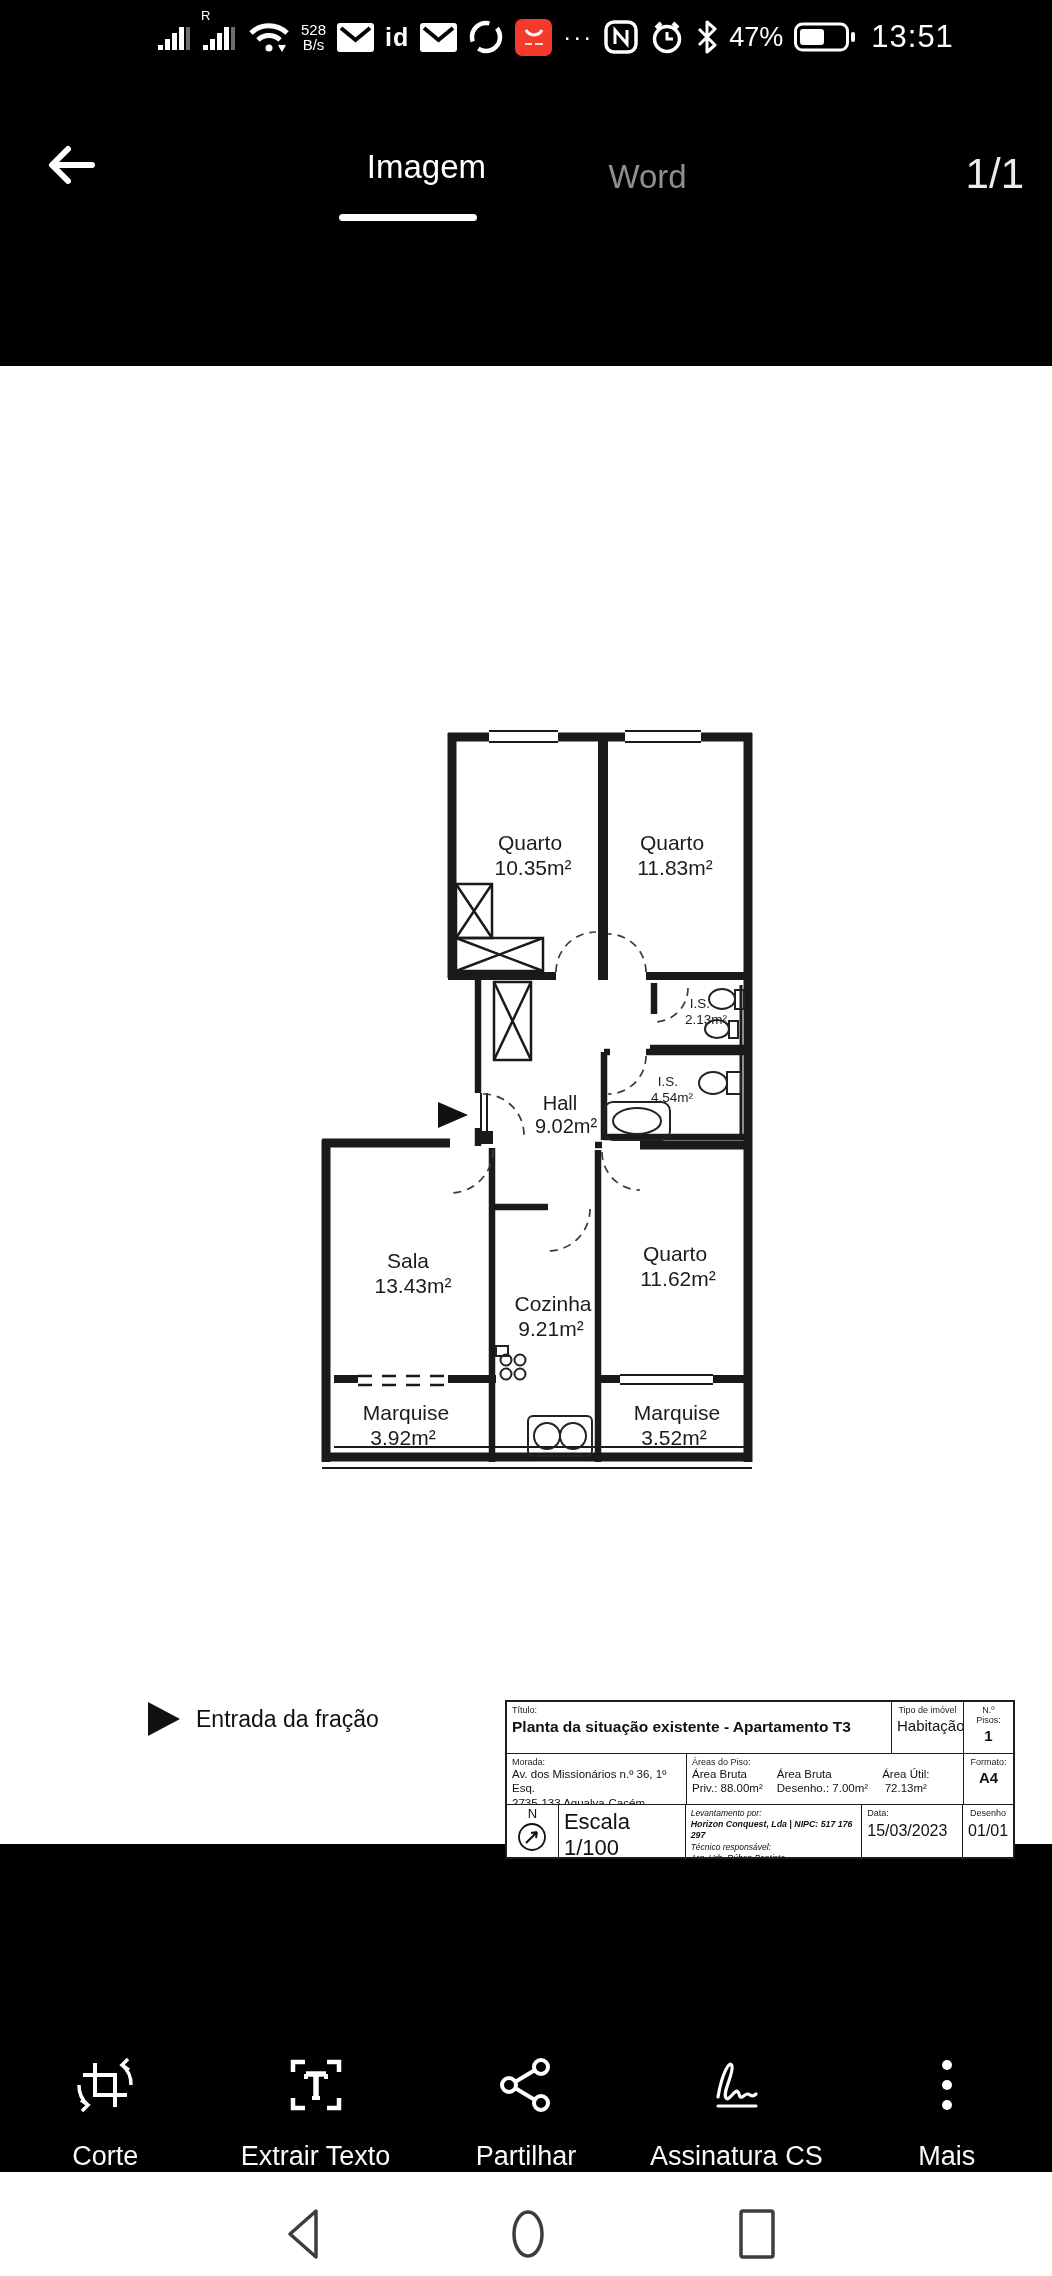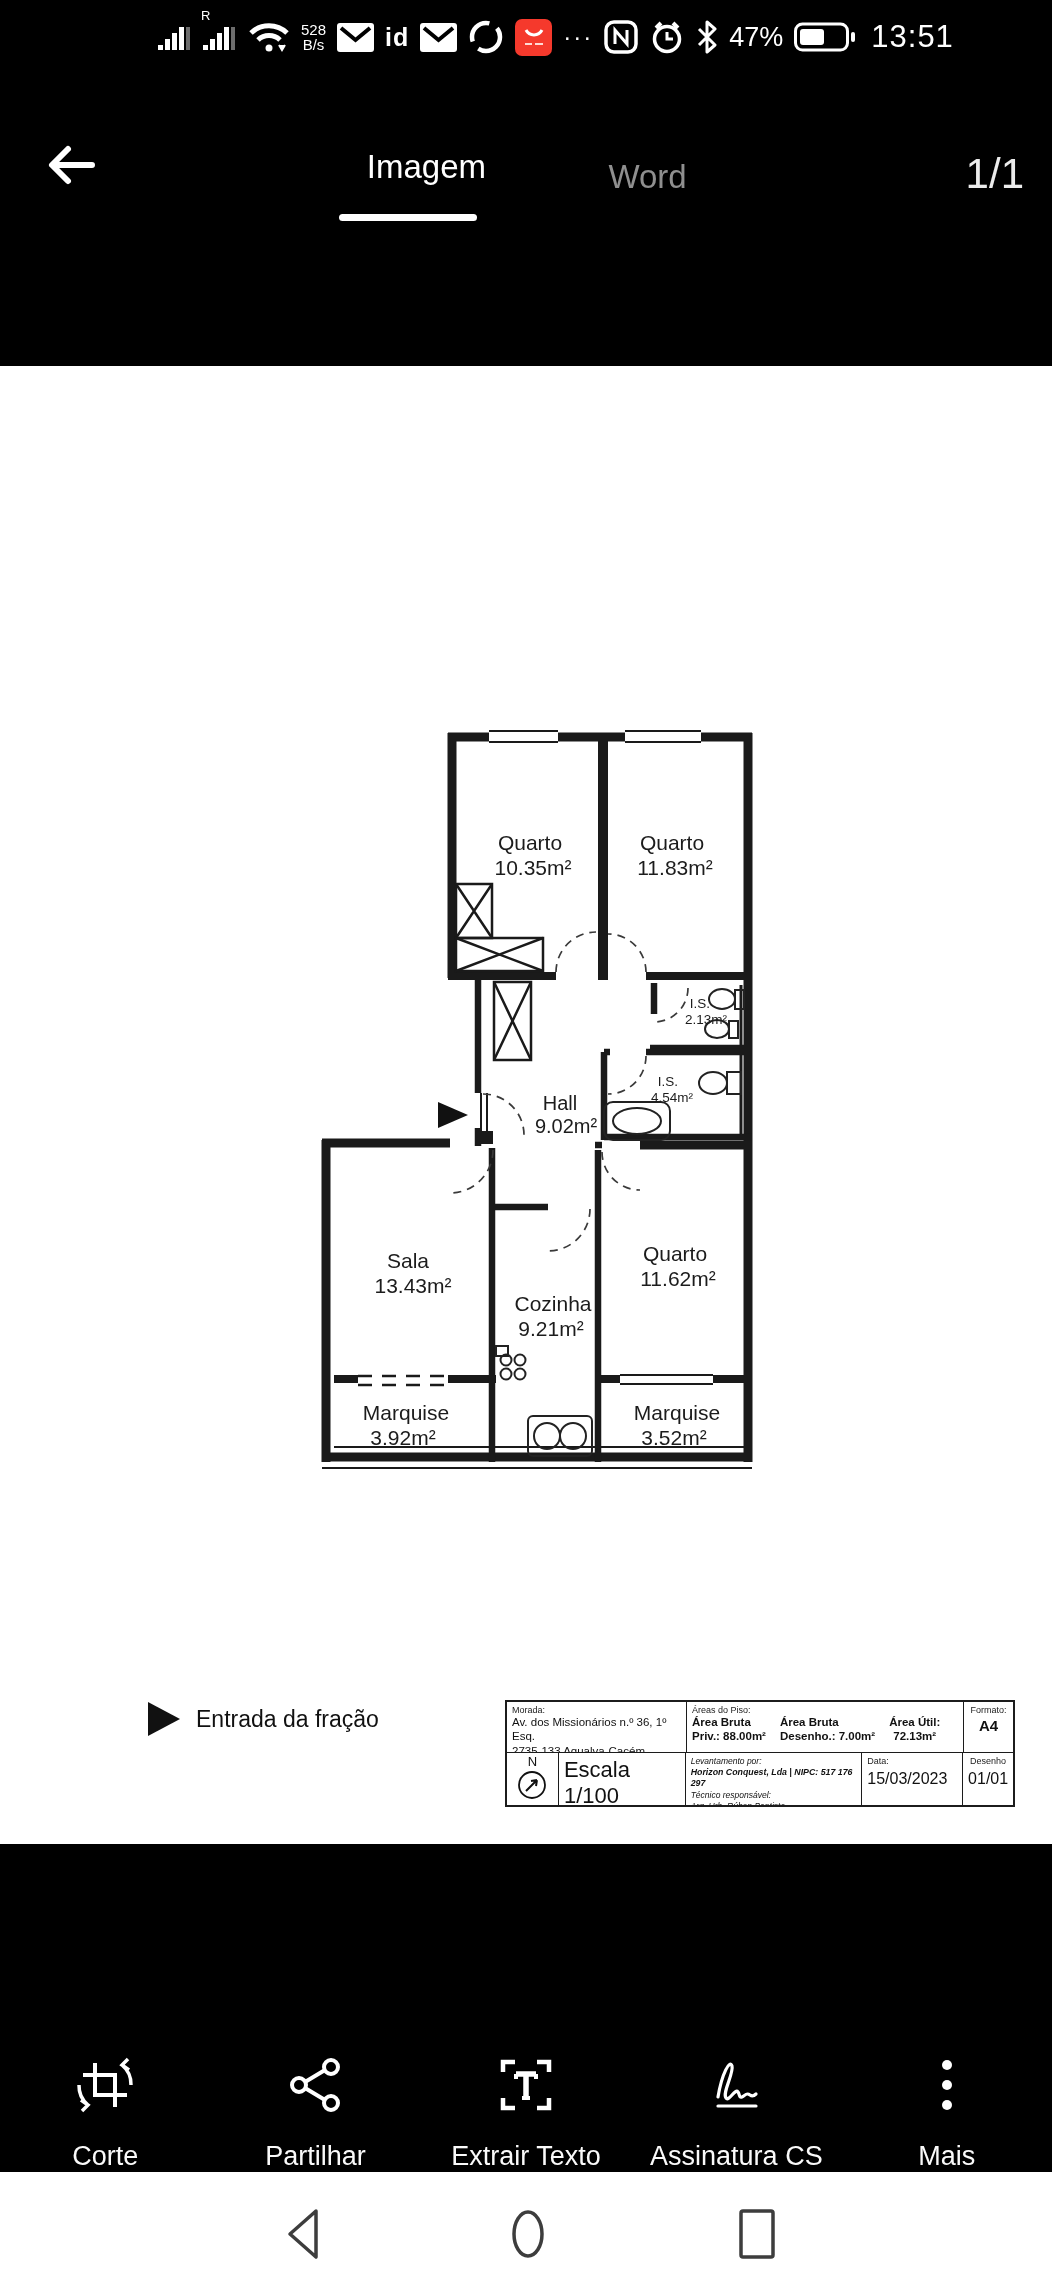--- a/index.html
+++ b/index.html
@@ -37,21 +37,21 @@
   .tb-cell:last-child{border-right:none;}
   .lab{font-size:9px;color:#222;display:block;}
   .r1{height:51px;}
   .r2{height:50px;}
   .r3{height:52px;}
   .tb-title{font-size:15.5px;font-weight:bold;margin-top:3px;}
   .tb-center{text-align:center;}
   .val-md{font-size:15px;margin-top:2px;}
   .val-sm{font-size:11.5px;line-height:1.25;}
   .areas-flex{display:flex;gap:14px;margin-top:1px;}
-  .area-item{font-size:11.5px;line-height:1.2;font-weight:bold;}
+  .area-item{font-size:11.5px;line-height:1.2;}
   .lev{font-size:8.5px;line-height:1.3;}
   .lev b{font-size:8.8px;}
   .val-lg{font-size:16px;margin-top:4px;}
   .scalebar-wrap{display:flex;flex-direction:column;align-items:center;}
   .escala{font-size:22px;margin-top:1px;}
   .ticks{display:flex;width:112px;justify-content:space-between;font-size:10px;padding-left:44px;box-sizing:border-box;}
   
   .toolbar{position:absolute;left:0;top:1892px;width:1052px;height:280px;background:#000;
            display:flex;justify-content:space-around;align-items:flex-end;padding-top:112px;box-sizing:border-box;}
   .tool{display:flex;flex-direction:column;align-items:center;gap:26px;width:210px;color:#fafafa;}
@@ -277,20 +277,34 @@
         <text x="674" y="1445" font-size="21">3.52m²</text>
       </g>
     </svg>
 
     <div class="legend">
       <span class="legend-tri"></span>
       <span class="legend-txt">Entrada da fração</span>
     </div>
 
     <div class="tb">
+      <div class="tb-row r1">
+        <div class="tb-cell" style="width:385px;">
+          <span class="lab">Título:</span>
+          <div class="tb-title">Planta da situação existente - Apartamento T3</div>
+        </div>
+        <div class="tb-cell tb-center" style="width:72px;">
+          <span class="lab">Tipo de imóvel</span>
+          <div class="val-md">Habitação</div>
+        </div>
+        <div class="tb-cell tb-center" style="width:49px;">
+          <span class="lab">N.º Pisos:</span>
+          <div class="val-md" style="font-weight:bold;">1</div>
+        </div>
+      </div>
       <div class="tb-row r2">
         <div class="tb-cell" style="width:180px;">
           <span class="lab">Morada:</span>
           <div class="val-sm">Av. dos Missionários n.º 36, 1º Esq.</div>
           <div class="val-sm">2735-133 Agualva-Cacém, Sintra</div>
         </div>
         <div class="tb-cell" style="width:277px;">
           <span class="lab">Áreas do Piso:</span>
           <div class="areas-flex">
             <div class="area-item">
@@ -357,34 +371,34 @@
       <svg width="60" height="60" viewBox="0 0 60 60" fill="none" stroke="#fff">
         <path d="M20,8 V40 H52" stroke-width="4"></path>
         <path d="M8,20 H40 V52" stroke-width="4"></path>
         <path d="M47,10 A25,25 0 0 1 56,30 M53,4 L47,10 L54,15" stroke-width="3.5"></path>
         <path d="M13,50 A25,25 0 0 1 4,30 M7,56 L13,50 L6,45" stroke-width="3.5"></path>
       </svg>
       <span class="tool-label">Corte</span>
     </div>
     <div class="tool">
       <svg width="60" height="60" viewBox="0 0 60 60" fill="none" stroke="#fff">
+        <path d="M7,17 V7 H19 M41,7 H53 V17 M53,43 V53 H41 M19,53 H7 V43" stroke-width="4.5"></path>
+        <path d="M20,19 H40 M30,19 V43" stroke-width="5.5"></path>
+        <path d="M20,19 V24 M40,19 V24 M26,43 H34" stroke-width="4"></path>
+      </svg>
+      <span class="tool-label">Extrair Texto</span>
+    </div>
+    <div class="tool">
+      <svg width="60" height="60" viewBox="0 0 60 60" fill="none" stroke="#fff">
         <circle cx="13" cy="30" r="7" stroke-width="4"></circle>
         <circle cx="45" cy="12" r="7" stroke-width="4"></circle>
         <circle cx="45" cy="48" r="7" stroke-width="4"></circle>
         <path d="M19,27 L39,15 M19,33 L39,45" stroke-width="4"></path>
       </svg>
       <span class="tool-label">Partilhar</span>
-    </div>
-    <div class="tool">
-      <svg width="60" height="60" viewBox="0 0 60 60" fill="none" stroke="#fff">
-        <path d="M7,17 V7 H19 M41,7 H53 V17 M53,43 V53 H41 M19,53 H7 V43" stroke-width="4.5"></path>
-        <path d="M20,19 H40 M30,19 V43" stroke-width="5.5"></path>
-        <path d="M20,19 V24 M40,19 V24 M26,43 H34" stroke-width="4"></path>
-      </svg>
-      <span class="tool-label">Extrair Texto</span>
     </div>
     <div class="tool">
       <svg width="60" height="60" viewBox="0 0 60 60" fill="none" stroke="#fff">
         <path d="M12,42 C16,18 24,4 26,11 C28,18 16,38 20,43 C23,47 29,33 32,37 C34,40 33,43 36,42 C39,41 40,37 44,40 C46,41.5 48,41 50,39" stroke-width="3.2" stroke-linecap="round"></path>
         <path d="M12,51 H50" stroke-width="3.2" stroke-linecap="round"></path>
       </svg>
       <span class="tool-label">Assinatura CS</span>
     </div>
     <div class="tool">
       <svg width="60" height="60" viewBox="0 0 60 60">

